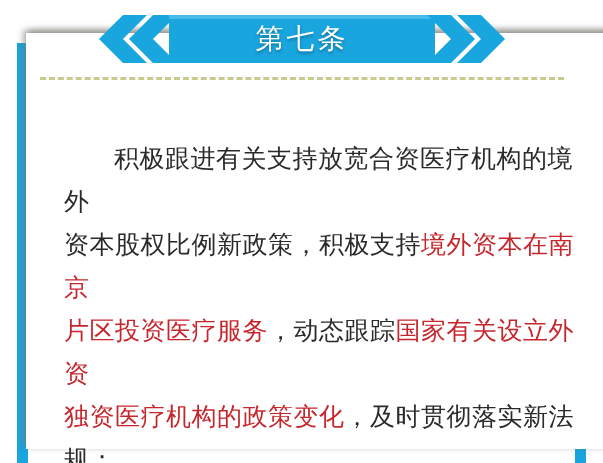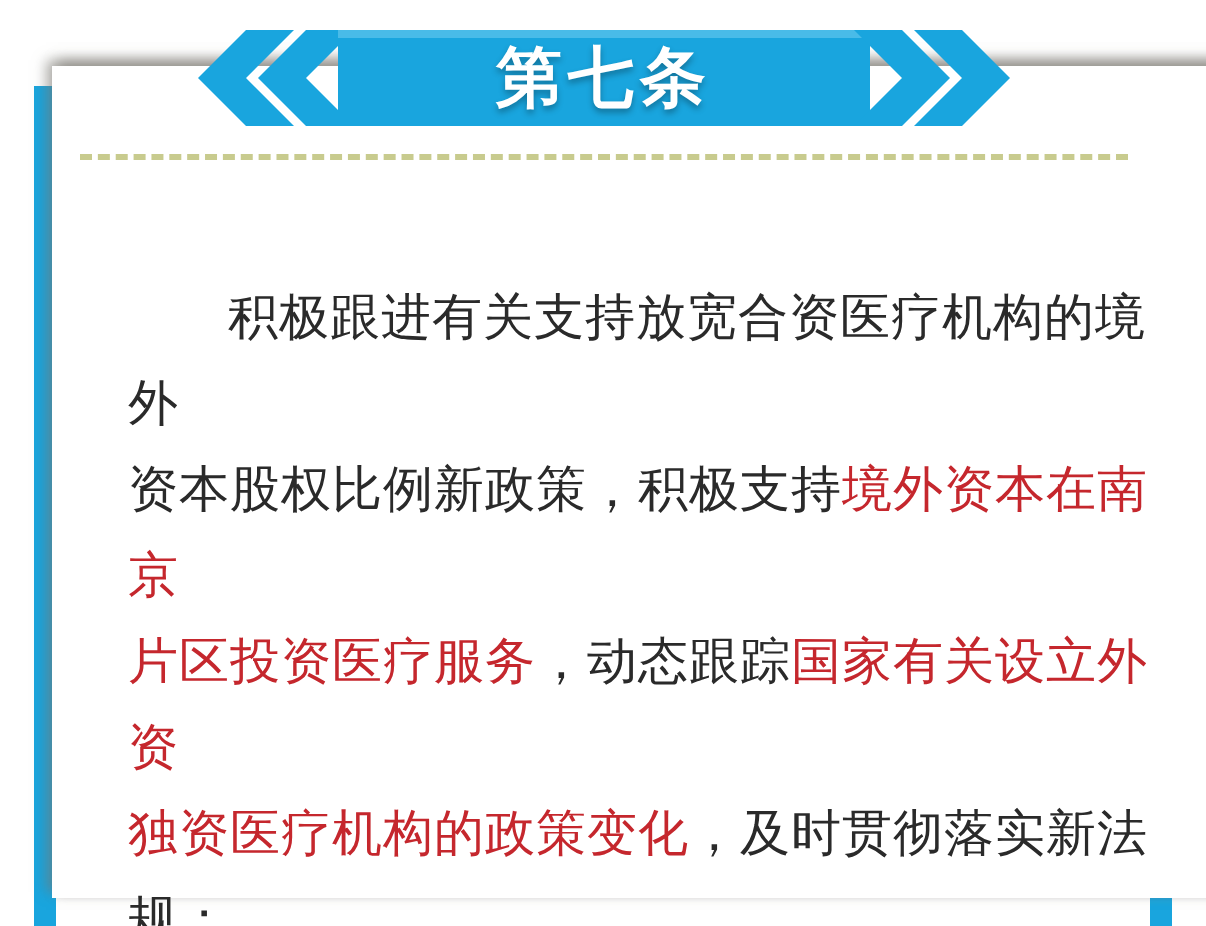--- a/index.html
+++ b/index.html
@@ -71,22 +71,22 @@
   #banner-title {
     position: absolute;
     left: 0;
     top: 0;
     width: 406px;
     height: 54px;
     display: flex;
     align-items: center;
     justify-content: center;
     color: #ffffff;
-    font-size: 33px;
-    font-weight: bold;
+    font-size: 28px;
+    font-weight: normal;
     letter-spacing: 3px;
     text-shadow: 0 2px 3px rgba(0,0,0,0.30);
     z-index: 6;
     pointer-events: none;
   }
 
   
   #body-text {
     position: absolute;
     left: 38px;

